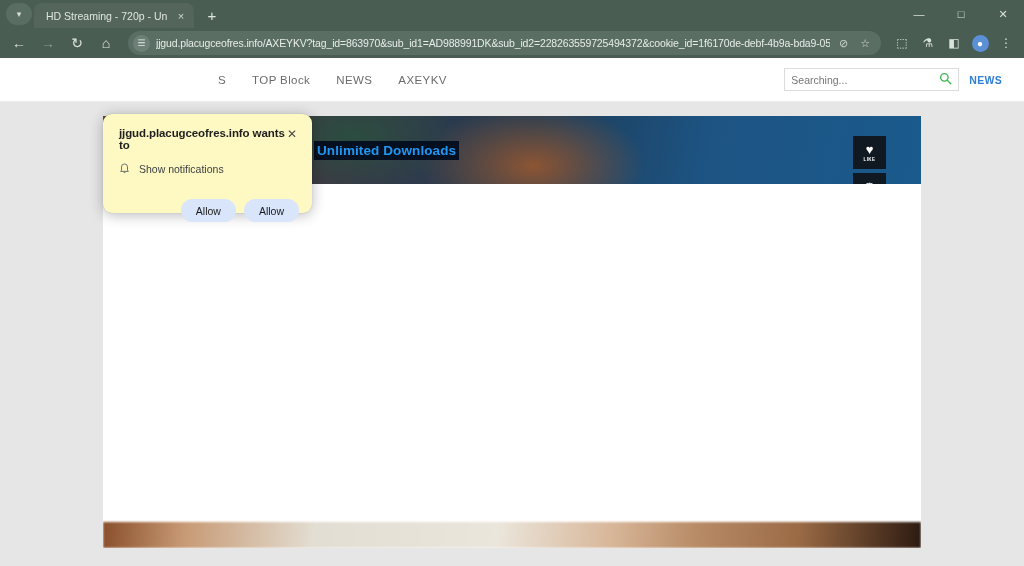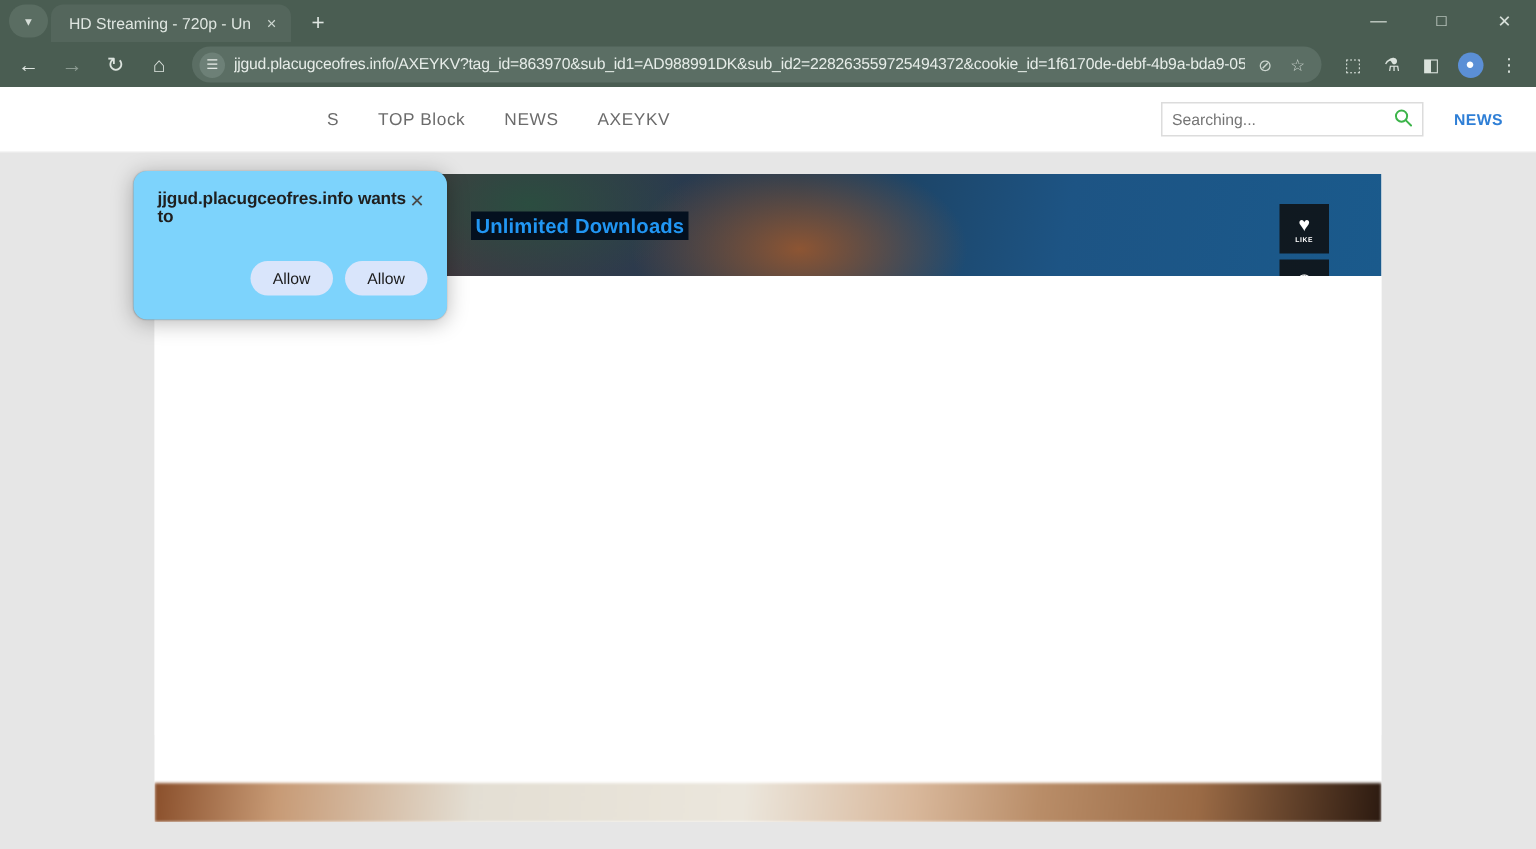--- a/index.html
+++ b/index.html
@@ -92,21 +92,21 @@
     display: flex; align-items: center; border-bottom: 1px solid #ececec;
   }
   .nav-menu {
     display: flex; align-items: center; gap: 26px;
     margin-left: 218px; font-size: 11.5px; color: #6b6b6b;
     letter-spacing: 0.4px;
   }
   .nav-menu span { white-space: nowrap; }
   .header-right {
     margin-left: auto; margin-right: 22px;
-    display: flex; align-items: center; gap: 20px;
+    display: flex; align-items: center; gap: 10px;
   }
   .searchbox {
     width: 175px; height: 23px; border: 1px solid #dcdcdc; background: #fff;
     display: flex; align-items: center; padding: 0 6px;
   }
   .searchbox input {
     border: none; outline: none; flex: 1; font-size: 10.5px;
     color: #9a9a9a; font-family: "Liberation Sans", sans-serif;
   }
   .search-ico { color: #3cb44a; font-size: 12px; }
@@ -196,22 +196,22 @@
   }
   .footer-strip {
     position: absolute; left: 0; bottom: 0; width: 818px; height: 26px;
     background: linear-gradient(95deg, #8a4f2b 0%, #c79a75 10%, #e3ded3 26%,
       #ebe6dc 48%, #d8b79a 62%, #b98d68 72%, #9a6a45 85%, #2c1a10 100%);
     filter: blur(1.2px);
   }
 
   
   .perm-dialog {
-    position: absolute; left: 89px; top: 56px; width: 209px; height: 99px;
-    background: #7dd3fc; border-radius: 9px;
+    position: absolute; left: 103px; top: 56px; width: 209px; height: 99px;
+    background: #fef9c3; border-radius: 9px;
     box-shadow: 0 2px 14px rgba(0,0,0,0.28), 0 0 1px rgba(0,0,0,0.25);
     padding: 13px 13px 0 16px; z-index: 40;
   }
   .perm-head { display: flex; align-items: flex-start; }
   .perm-title {
     font-size: 11.5px; font-weight: bold; color: #1f1f1f; flex: 1;
     letter-spacing: -0.1px;
   }
   .perm-x { font-size: 12px; color: #4a4a4a; width: 14px; text-align: center; cursor: pointer; }
   .perm-row { display: flex; align-items: center; gap: 9px; margin-top: 11px; }
@@ -312,20 +312,29 @@
 
 
       <div class="footer-strip"></div>
     </div>
 
     <div class="perm-dialog">
       <div class="perm-head">
         <span class="perm-title">jjgud.placugceofres.info wants to</span>
         <span class="perm-x">✕</span>
       </div>
+      <div class="perm-row">
+        <span class="bell-icon">
+          <svg width="11" height="12" viewBox="0 0 14 16" fill="none" stroke="#5f6368" stroke-width="1.2">
+            <path d="M3 11V6.6a4 4 0 0 1 8 0V11l1.2 1.5H1.8L3 11z" stroke-linejoin="round"></path>
+            <path d="M5.7 13.3a1.4 1.4 0 0 0 2.6 0"></path>
+          </svg>
+        </span>
+        <span class="perm-label">Show notifications</span>
+      </div>
       <div class="perm-actions">
         <div class="perm-btn">Allow</div>
         <div class="perm-btn">Allow</div>
       </div>
     </div>
 
   </div>
 </div>
 
 </body></html>

